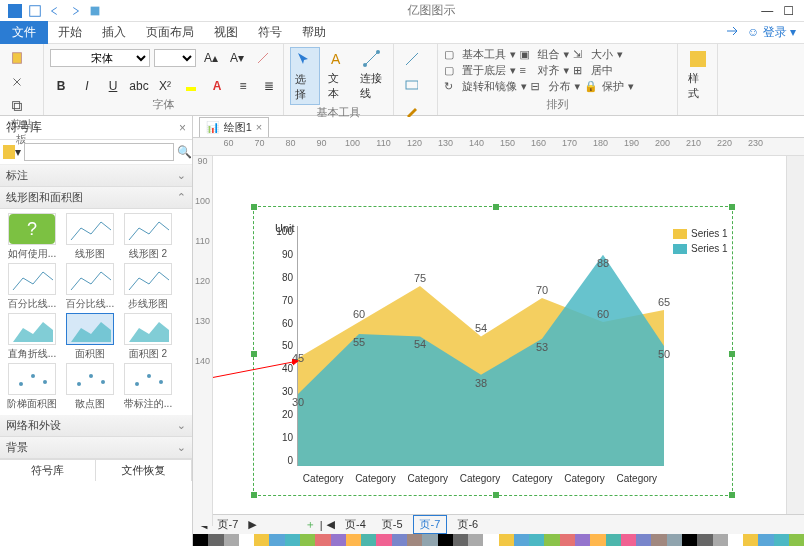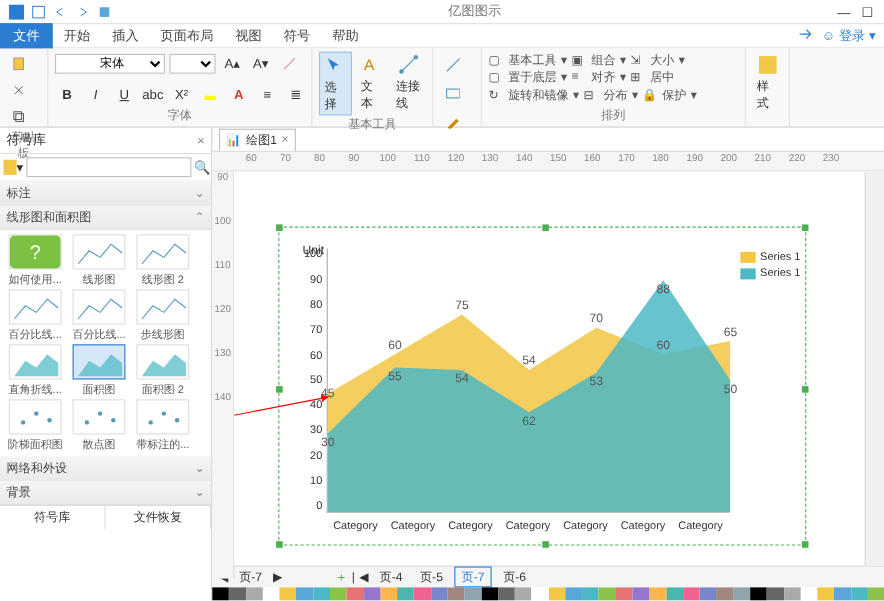--- a/index.html
+++ b/index.html
@@ -485,21 +485,21 @@
             <div class="dlabel" style="left: 0px; top: 138px;">45</div>
             <div class="dlabel" style="left: 61px; top: 94px;">60</div>
             <div class="dlabel" style="left: 122px; top: 58px;">75</div>
             <div class="dlabel" style="left: 183px; top: 108.4px;">54</div>
             <div class="dlabel" style="left: 244px; top: 70px;">70</div>
             <div class="dlabel" style="left: 305px; top: 94px;">60</div>
             <div class="dlabel" style="left: 366px; top: 82px;">65</div>
             <div class="dlabel" style="left: 0px; top: 182px;">30</div>
             <div class="dlabel" style="left: 61px; top: 122px;">55</div>
             <div class="dlabel" style="left: 122px; top: 124.4px;">54</div>
-            <div class="dlabel" style="left: 183px; top: 162.8px;">62</div>
+            <div class="dlabel" style="left: 183px; top: 162.8px;">38</div>
             <div class="dlabel" style="left: 244px; top: 126.8px;">53</div>
             <div class="dlabel" style="left: 305px; top: 42.8px;">88</div>
             <div class="dlabel" style="left: 366px; top: 134px;">50</div>
           </div>
         <div class="xaxis" id="xaxis">
             <span>Category</span>
             <span>Category</span>
             <span>Category</span>
             <span>Category</span>
             <span>Category</span>

